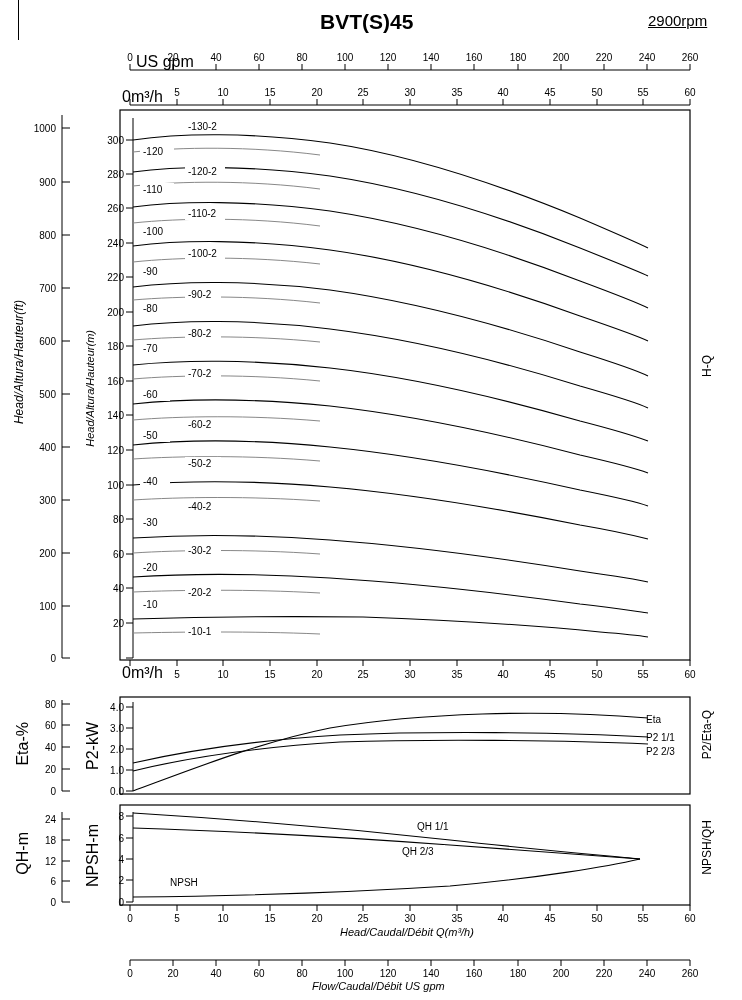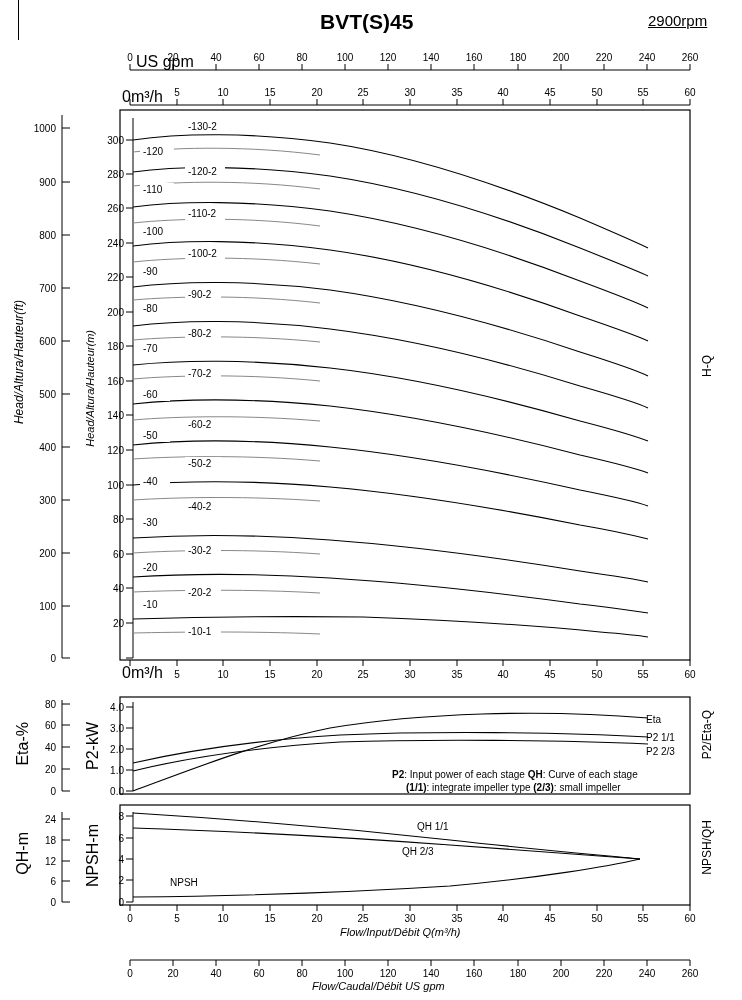--- a/index.html
+++ b/index.html
@@ -425,22 +425,16 @@
 
 <div class="abs sm" style="left:136px;top:53px;">US gpm</div>
 <div class="abs sm" style="left:122px;top:88px;">0m³/h</div>
 <div class="abs sm" style="left:122px;top:664px;">0m³/h</div>
 
 <div class="abs vert md" style="left:84px;top:330px;font-style:italic;font-size:11px;">Head/Altura/Hauteur(m)</div>
 <div class="abs vert sm" style="left:84px;top:722px;">P2-kW</div>
 <div class="abs vert sm" style="left:84px;top:824px;">NPSH-m</div>
 
 <div class="abs tiny" style="left:392px;top:768px;line-height:13px;">
-  <div>
-    <b>P2</b><span>: Input power of each stage </span><b>QH</b><span>: Curve of each stage</span>
-  </div>
-  <div style="padding-left:14px;">
-    <b>(1/1)</b><span>: integrate impeller type </span><b>(2/3)</b><span>: small impeller</span>
-  </div>
 </div>
 
-<div class="abs axislbl" style="left:340px;top:926px;">Flow/Input/Débit Q(m³/h)</div>
+<div class="abs axislbl" style="left:340px;top:926px;">Head/Caudal/Débit Q(m³/h)</div>
 <div class="abs axislbl" style="left:312px;top:980px;">Flow/Caudal/Débit  US gpm</div>
 
 </body></html>

